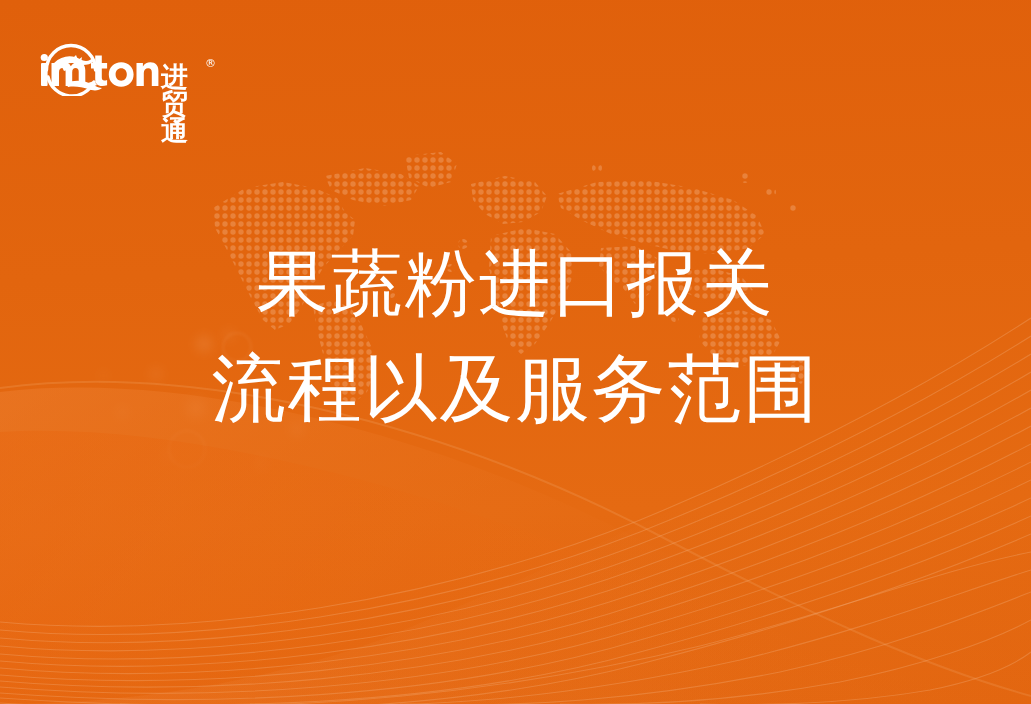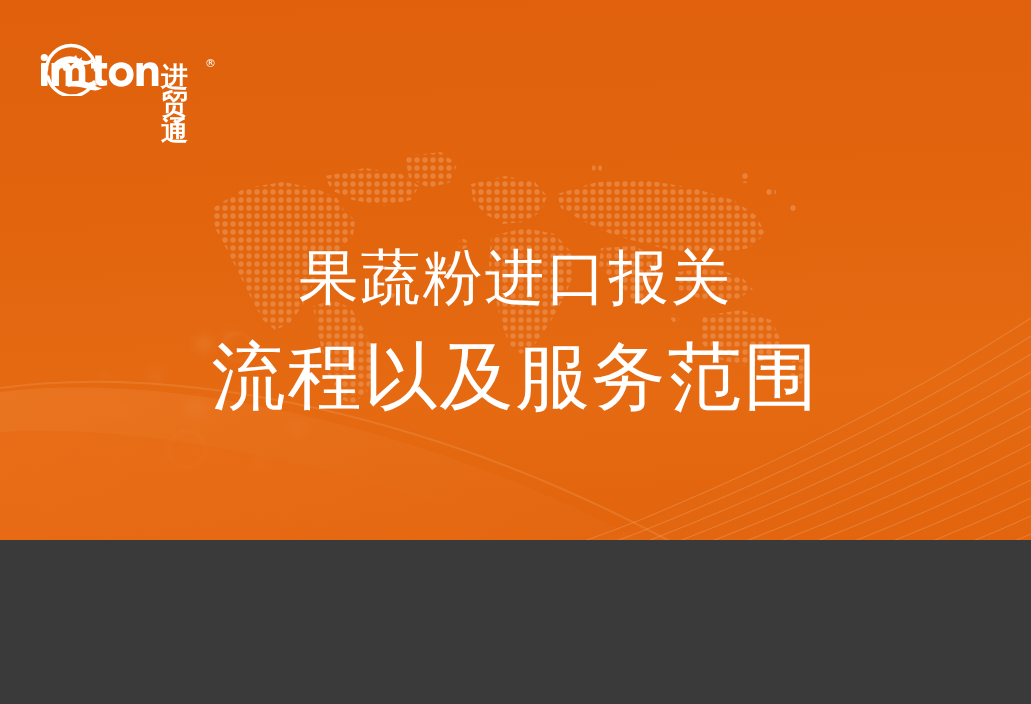--- a/index.html
+++ b/index.html
@@ -3,21 +3,21 @@
 <meta charset="utf-8">
 <style>
   html, body {
     margin: 0;
     padding: 0;
     background: #3a3a3a;
   }
   #slide {
     position: relative;
     width: 1031px;
-    height: 540px;
+    height: 704px;
     overflow: hidden;
     background: #e2650e;
     font-family: "Liberation Sans", sans-serif;
     user-select: none;
   }
 
   
   .layer {
     position: absolute;
     inset: 0;
@@ -83,21 +83,21 @@
   }
   .title-line {
     font-family: "Liberation Serif", "DejaVu Serif", serif;
     font-weight: 400;
     color: #ffffff;
     letter-spacing: 2px;
     white-space: nowrap;
     line-height: 1.0;
   }
   #title-line-1 {
-    font-size: 60px;
+    font-size: 72px;
     margin-bottom: 32px;
   }
   #title-line-2 {
     font-size: 74px;
     text-align: center;
   }
 </style>
 </head>
 <body>
 

